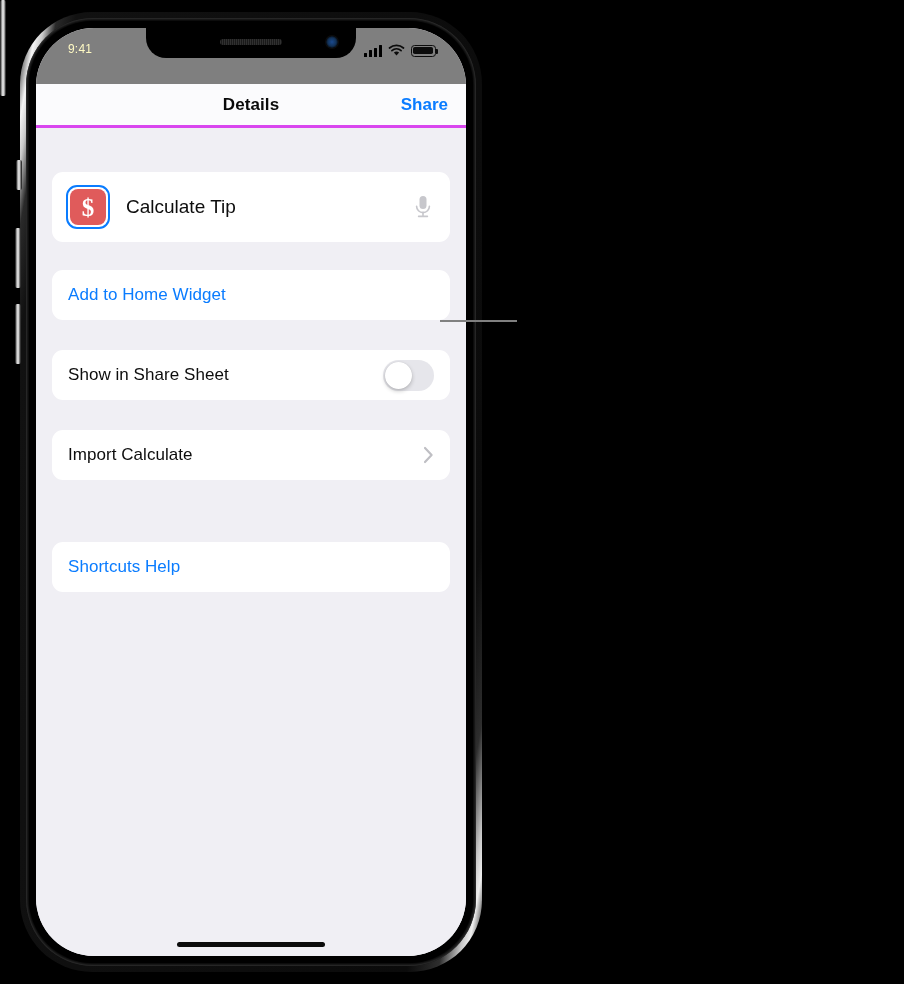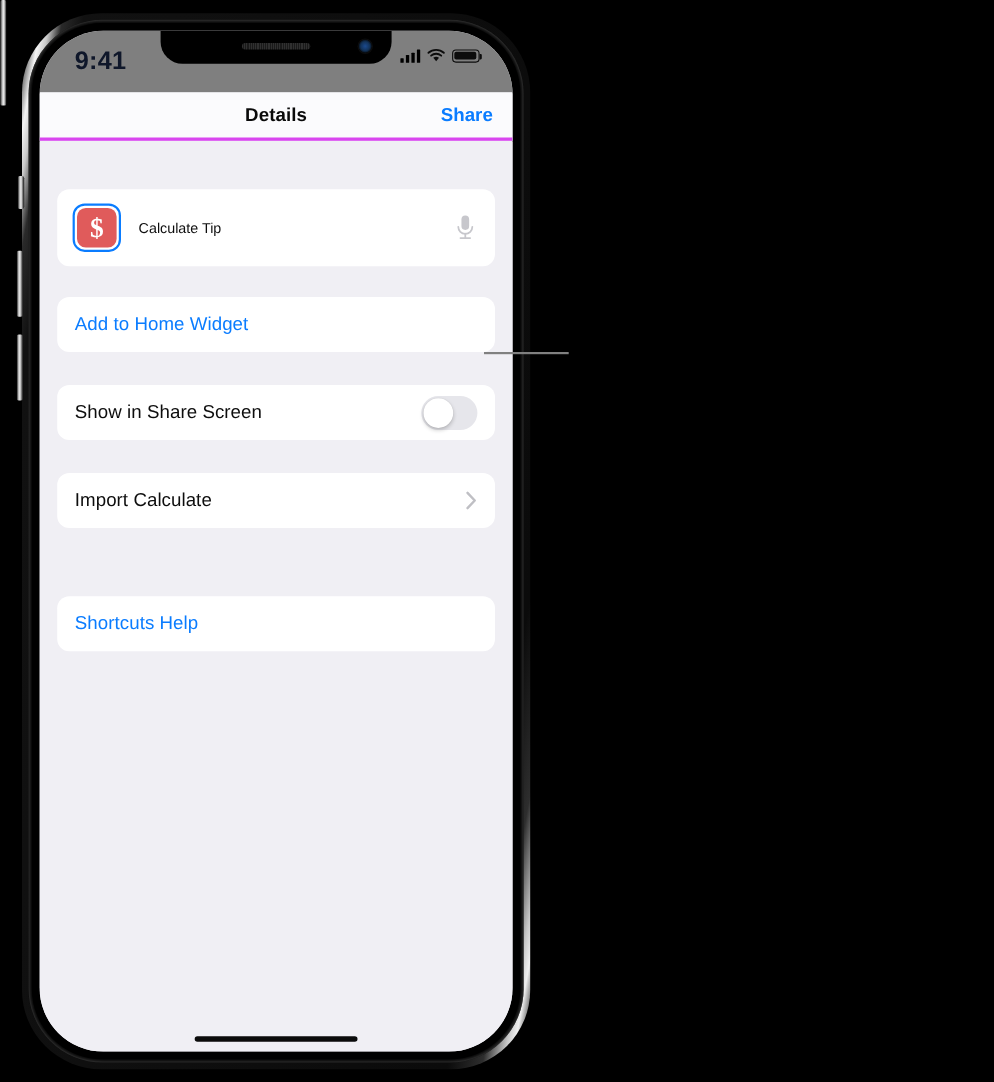--- a/index.html
+++ b/index.html
@@ -56,21 +56,21 @@
                 background: linear-gradient(90deg,#0b0b0b,#8e8e8e 25%,#f2f2f2 48%,#b9b9b9 70%,#060606); border-radius: 2px; }
 
   
   .statusbar {
     position: absolute; left: 0; top: 0;
     width: 430px; height: 56px;
     background: #7f7f7f;
     display: flex; align-items: flex-start; justify-content: space-between;
     padding: 14px 28px 0 28px;
   }
-  .sb-time { font-size: 23px; font-weight: 700; color: #0f172a; letter-spacing: .2px; padding-left: 4px; }
+  .sb-time { font-size: 12px; font-weight: 400; color: #fef9c3; letter-spacing: .2px; padding-left: 4px; }
   .sb-right { display: flex; align-items: center; gap: 6px; padding-top: 2px; padding-right: 2px; }
   .bars { display: flex; align-items: flex-end; gap: 2px; height: 12px; }
   .bars i { display: block; width: 3px; background: #000; border-radius: .5px; }
   .bars i:nth-child(1){height:4px}.bars i:nth-child(2){height:6.5px}
   .bars i:nth-child(3){height:9px}.bars i:nth-child(4){height:12px}
   .batt { width: 25px; height: 12px; border: 1.6px solid #0c0c0c; border-radius: 3.5px; position: relative; }
   .batt::after { content:""; position:absolute; right:-3.4px; top:3.4px; width:2px; height:5px;
                  background:#0c0c0c; border-radius:0 1px 1px 0; }
   .batt span { position:absolute; left:1.4px; top:1.4px; bottom:1.4px; width:19.5px; background:#0c0c0c; border-radius:1.8px; display:block; }
 
@@ -129,21 +129,21 @@
     display: flex; align-items: center; justify-content: center;
     flex: 0 0 auto;
   }
   .sc-icon {
     width: 100%; height: 100%; border-radius: 8px;
     background: #e05b5b;
     display: flex; align-items: center; justify-content: center;
     color: #fff; font-size: 25px; font-weight: 600; line-height: 1;
     font-family: "Liberation Serif", serif;
   }
-  .sc-name { margin-left: 16px; font-size: 13px; color: #0d0d0d; flex: 1; }
+  .sc-name { margin-left: 16px; font-size: 19px; color: #0d0d0d; flex: 1; }
   .mic { flex: 0 0 auto; }
 
   
   .gap-a { height: 28px; }
   .gap-b { height: 30px; }
   .gap-c { height: 30px; }
   .gap-d { height: 62px; }
 
   
   .toggle { width: 51px; height: 31px; border-radius: 16px; position: relative; flex: 0 0 auto;
@@ -231,21 +231,21 @@
       <div class="card">
         <div class="row">
           <div class="row-link">Add to Home Widget</div>
         </div>
       </div>
 
       <div class="gap-b"></div>
 
       <div class="card">
         <div class="row">
-          <div class="row-label">Show in Share Screen</div>
+          <div class="row-label">Show in Share Sheet</div>
           <div class="toggle off">
               <div class="knob"></div>
             </div>
         </div>
       </div>
 
       <div class="gap-c"></div>
 
       <div class="card">
         <div class="row">

